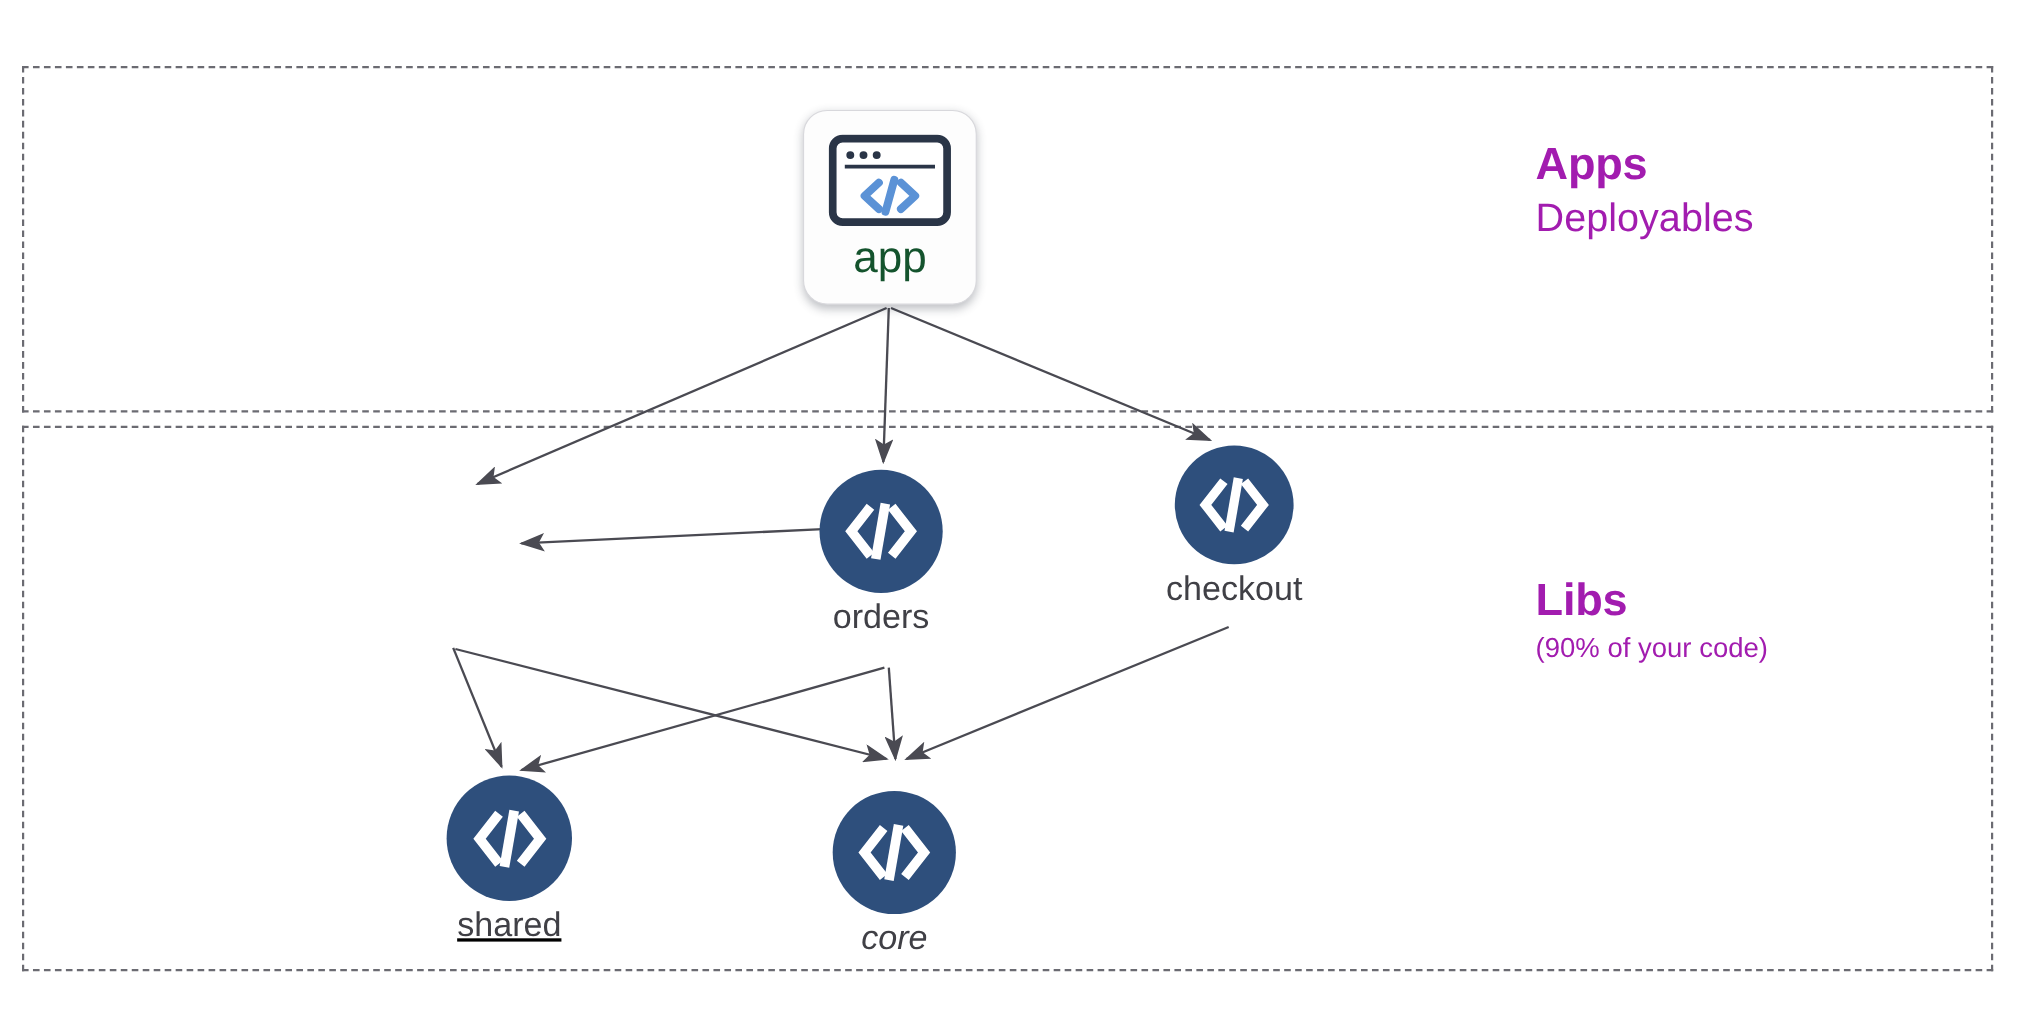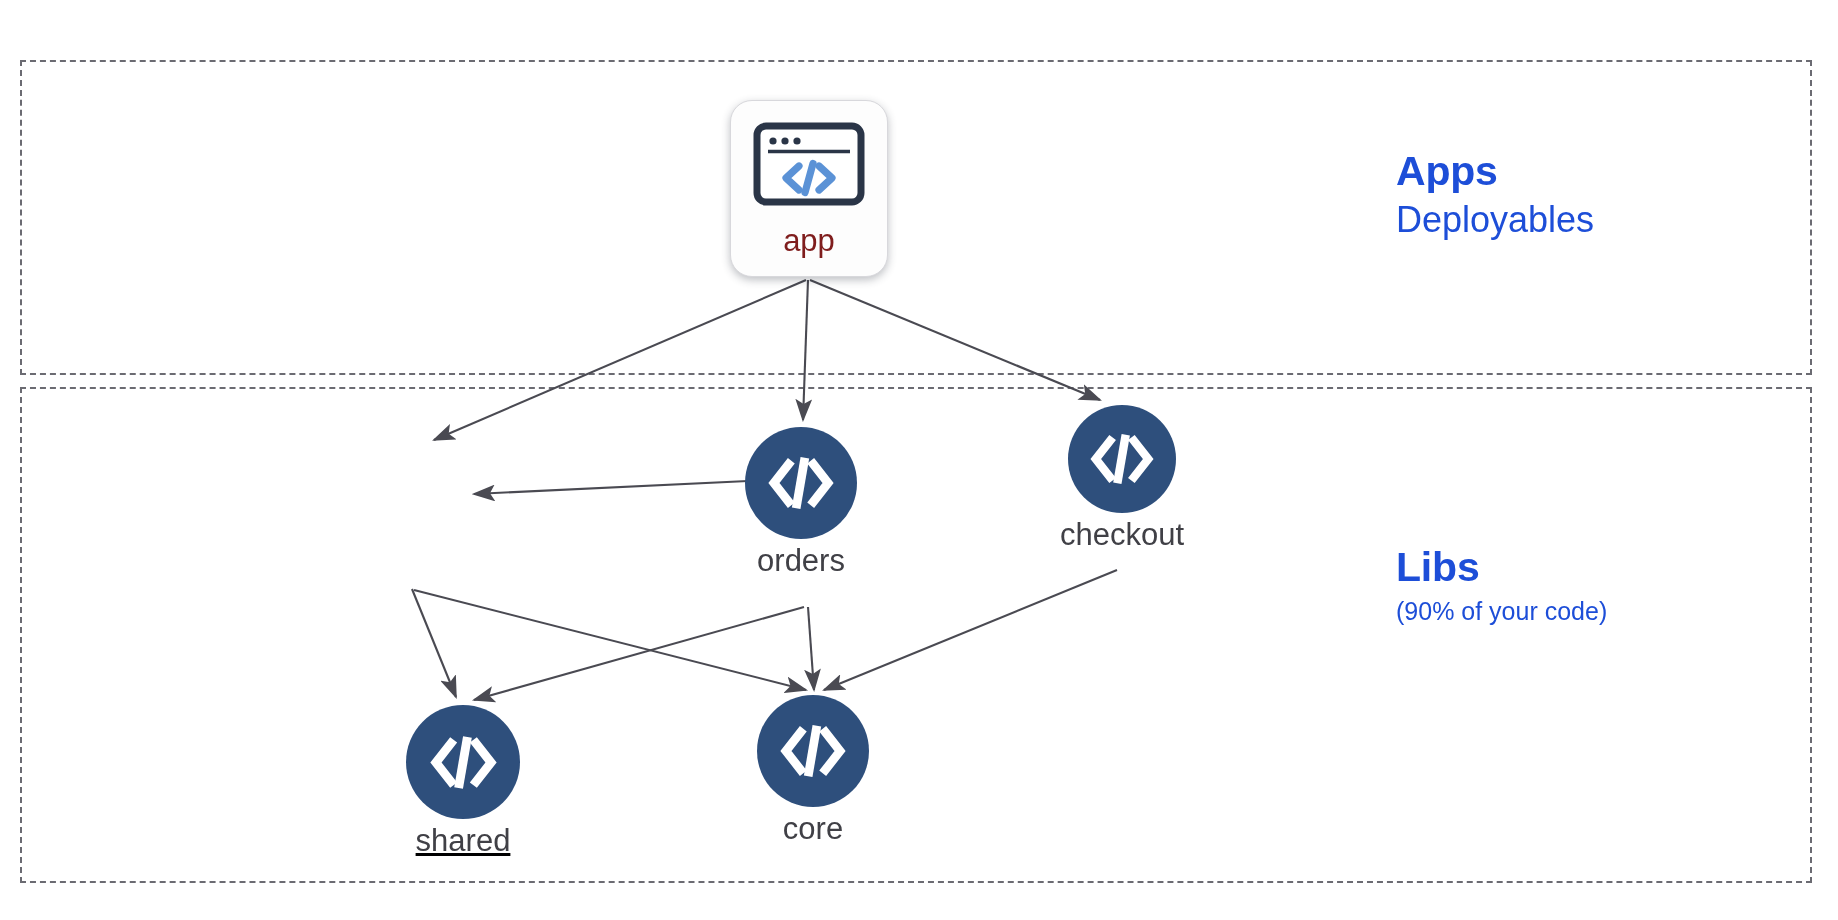--- a/index.html
+++ b/index.html
@@ -35,22 +35,21 @@
   #zone-libs {
     left: 20px;
     top: 387px;
     width: 1792px;
     height: 496px;
   }
 
   
   .zone-caption {
     position: absolute;
-    color: #1d4ed8;
-    margin-top: 22px;
+    color: #a21caf;
   }
   .zone-title {
     font-size: 41px;
     font-weight: bold;
     letter-spacing: -0.2px;
     line-height: 1.05;
     white-space: nowrap;
   }
   .zone-sub {
     font-size: 36px;
@@ -93,23 +92,23 @@
     justify-content: flex-start;
     box-sizing: border-box;
     padding-top: 21px;
   }
   .browser-icon {
     width: 112px;
     height: 84px;
     display: block;
   }
   #app-label {
-    margin-top: 19px;
-    font-size: 31px;
-    color: #7f1d1d;
+    margin-top: 8px;
+    font-size: 40px;
+    color: #14532d;
     line-height: 1;
   }
 
   
   .lib-node {
     position: absolute;
     display: flex;
     flex-direction: column;
     align-items: center;
   }
@@ -126,21 +125,21 @@
     font-size: 31px;
     color: #404046;
     line-height: 1.05;
     white-space: nowrap;
   }
 
   #node-products { left: 291px; top: 441px; }
   #node-orders   { left: 745px; top: 427px; }
   #node-checkout { left: 1060px; top: 405px; }
   #node-shared   { left: 406px; top: 705px; text-decoration: underline; }
-  #node-core     { left: 757px; top: 695px; }
+  #node-core     { left: 757px; top: 719px; font-style: italic; }
 </style>
 </head>
 <body>
 
 <div id="stage">
 
   <div class="zone" id="zone-apps"></div>
   <div class="zone" id="zone-libs"></div>
 
   <div class="zone-caption" id="caption-apps">

